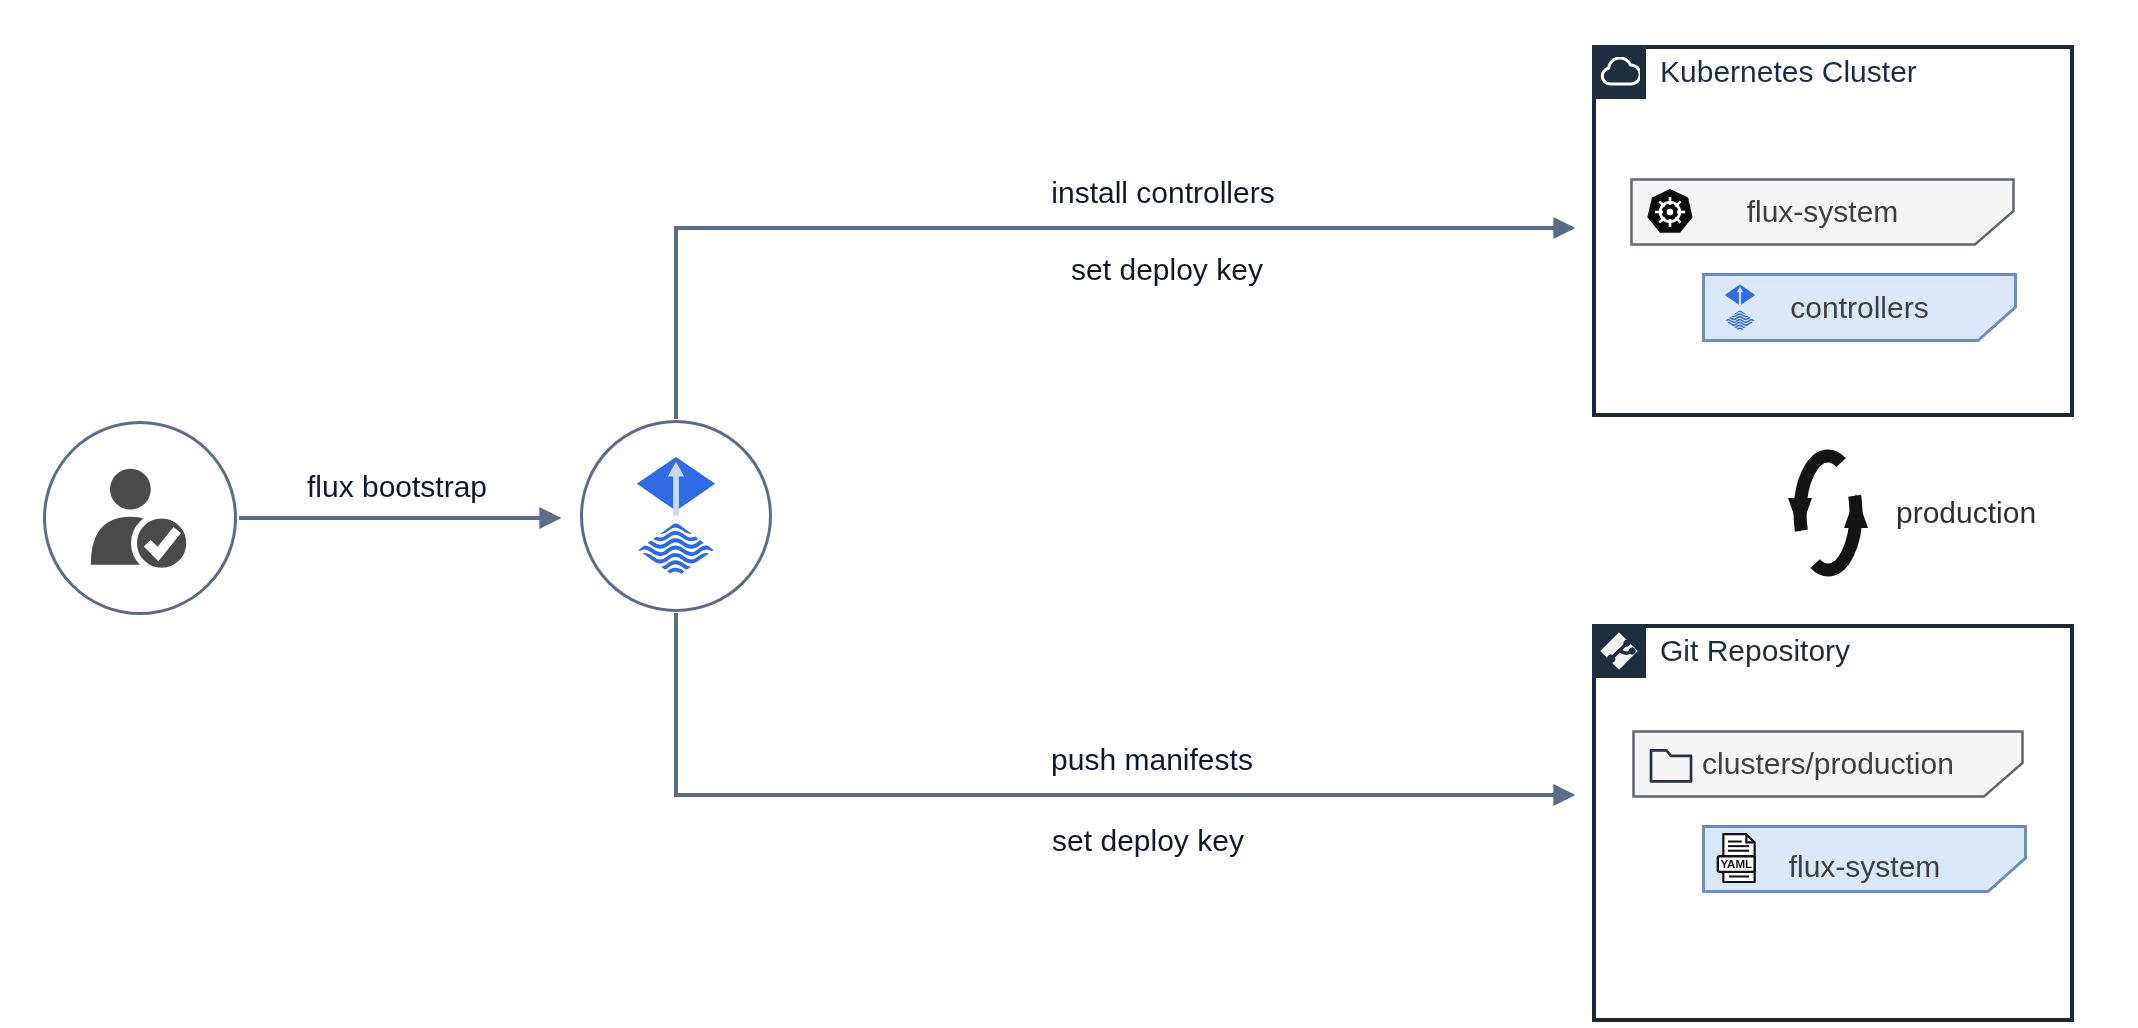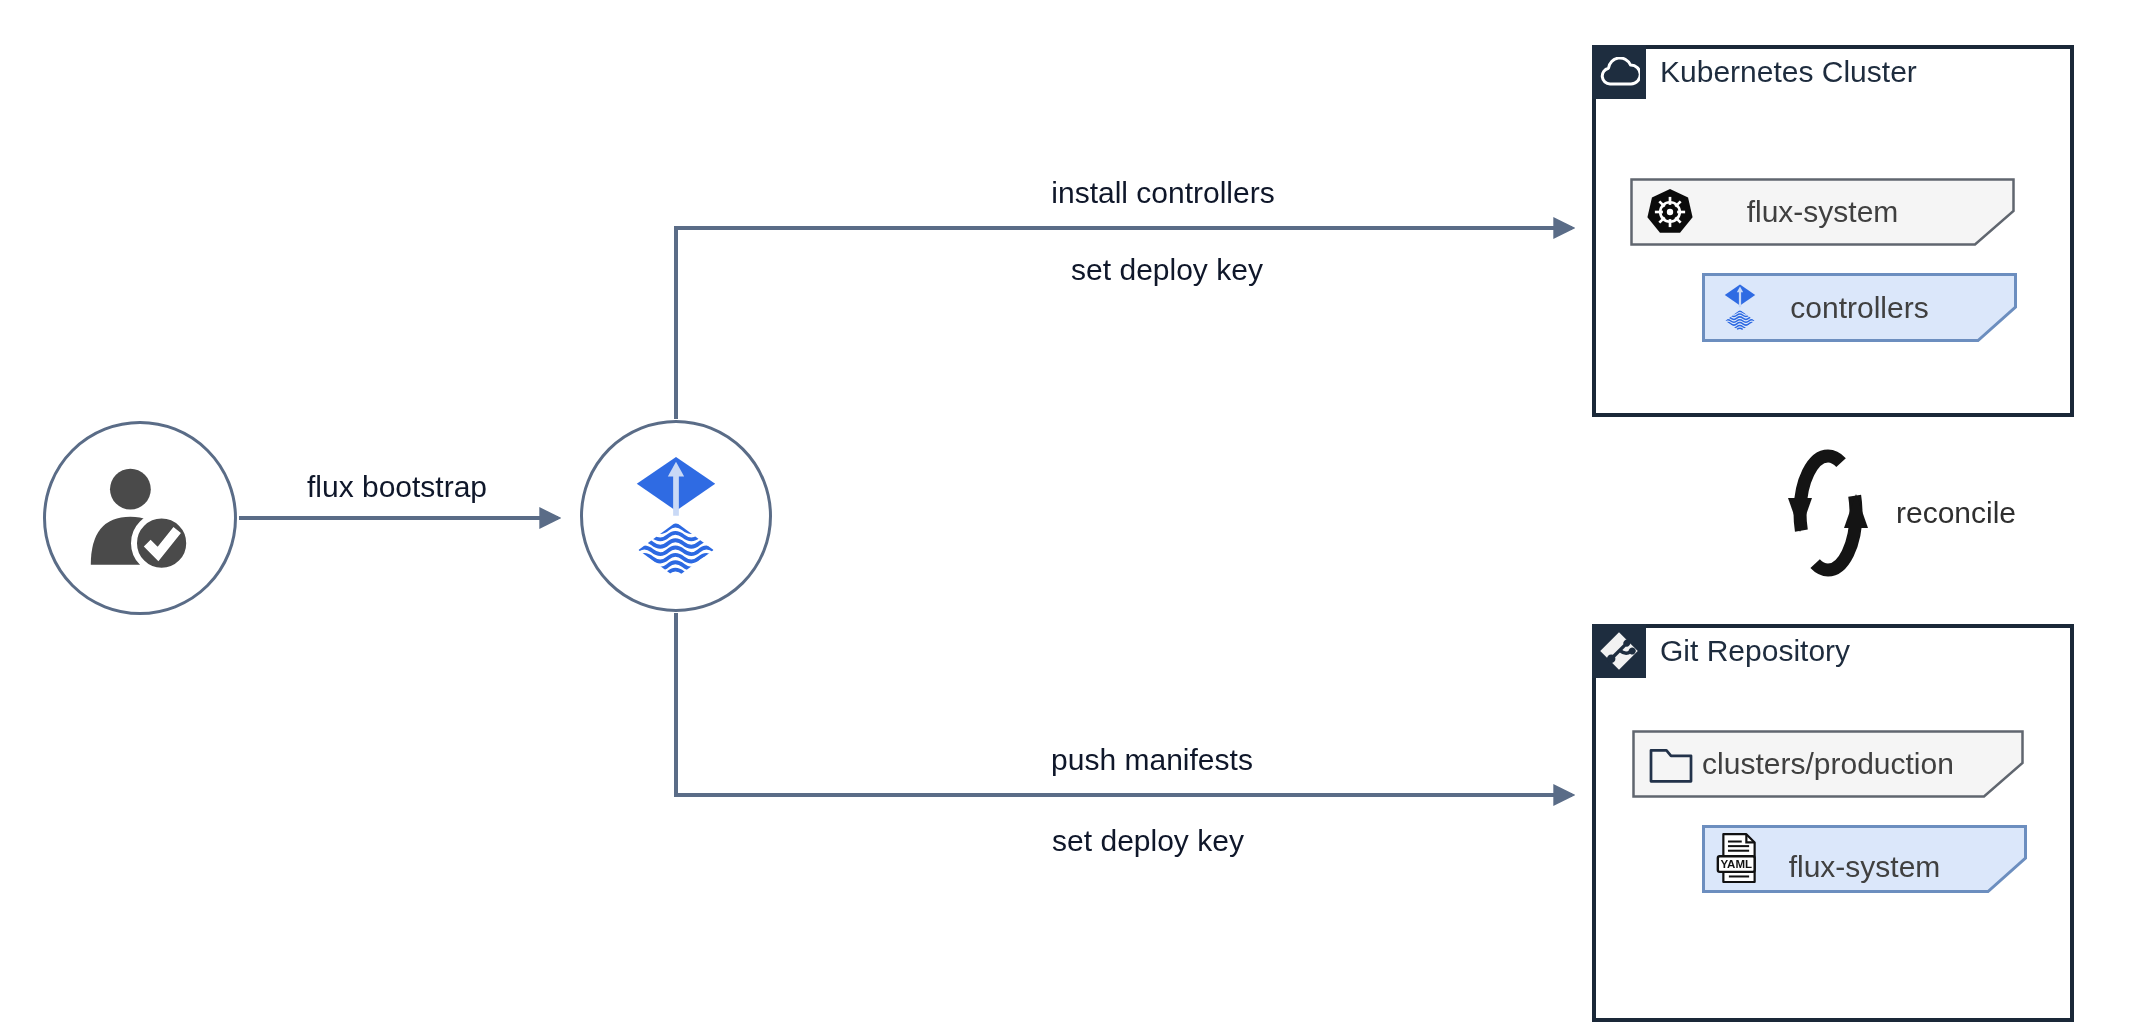--- a/index.html
+++ b/index.html
@@ -146,21 +146,21 @@
         </svg>
     </span>
     <span class="node-label">controllers</span>
   </div>
 
   <svg class="reconcile-icon" width="84" height="142" viewBox="0 0 84 142">
     <ellipse cx="42" cy="71" rx="28" ry="57" fill="none" stroke="#141414" stroke-width="13" stroke-dasharray="101.5 36" stroke-dashoffset="18"></ellipse>
     <polygon points="2,56 26,56 14,90" fill="#141414"></polygon>
     <polygon points="58,86 82,86 70,52" fill="#141414"></polygon>
   </svg>
-  <div class="reconcile-label">reconcile</div>
+  <div class="reconcile-label">production</div>
 
   <div class="group-box" style="left:1592px;top:624px;width:482px;height:398px">
     <div class="group-header-icon">
       <svg width="46" height="46" viewBox="0 0 54 54">
         <path d="M27 5 L49 27 L27 49 L5 27 Z" fill="#f2f2f2"></path>
         <g transform="rotate(45 27 27)" fill="#1e2d3f" stroke="#1e2d3f">
           <line x1="27" y1="16" x2="27" y2="39" stroke-width="4"></line>
           <path d="M27 26 Q36 25 37 18" fill="none" stroke-width="4"></path>
           <circle cx="27" cy="14" r="4" stroke="none"></circle>
           <circle cx="27" cy="40" r="5" stroke="none"></circle>

